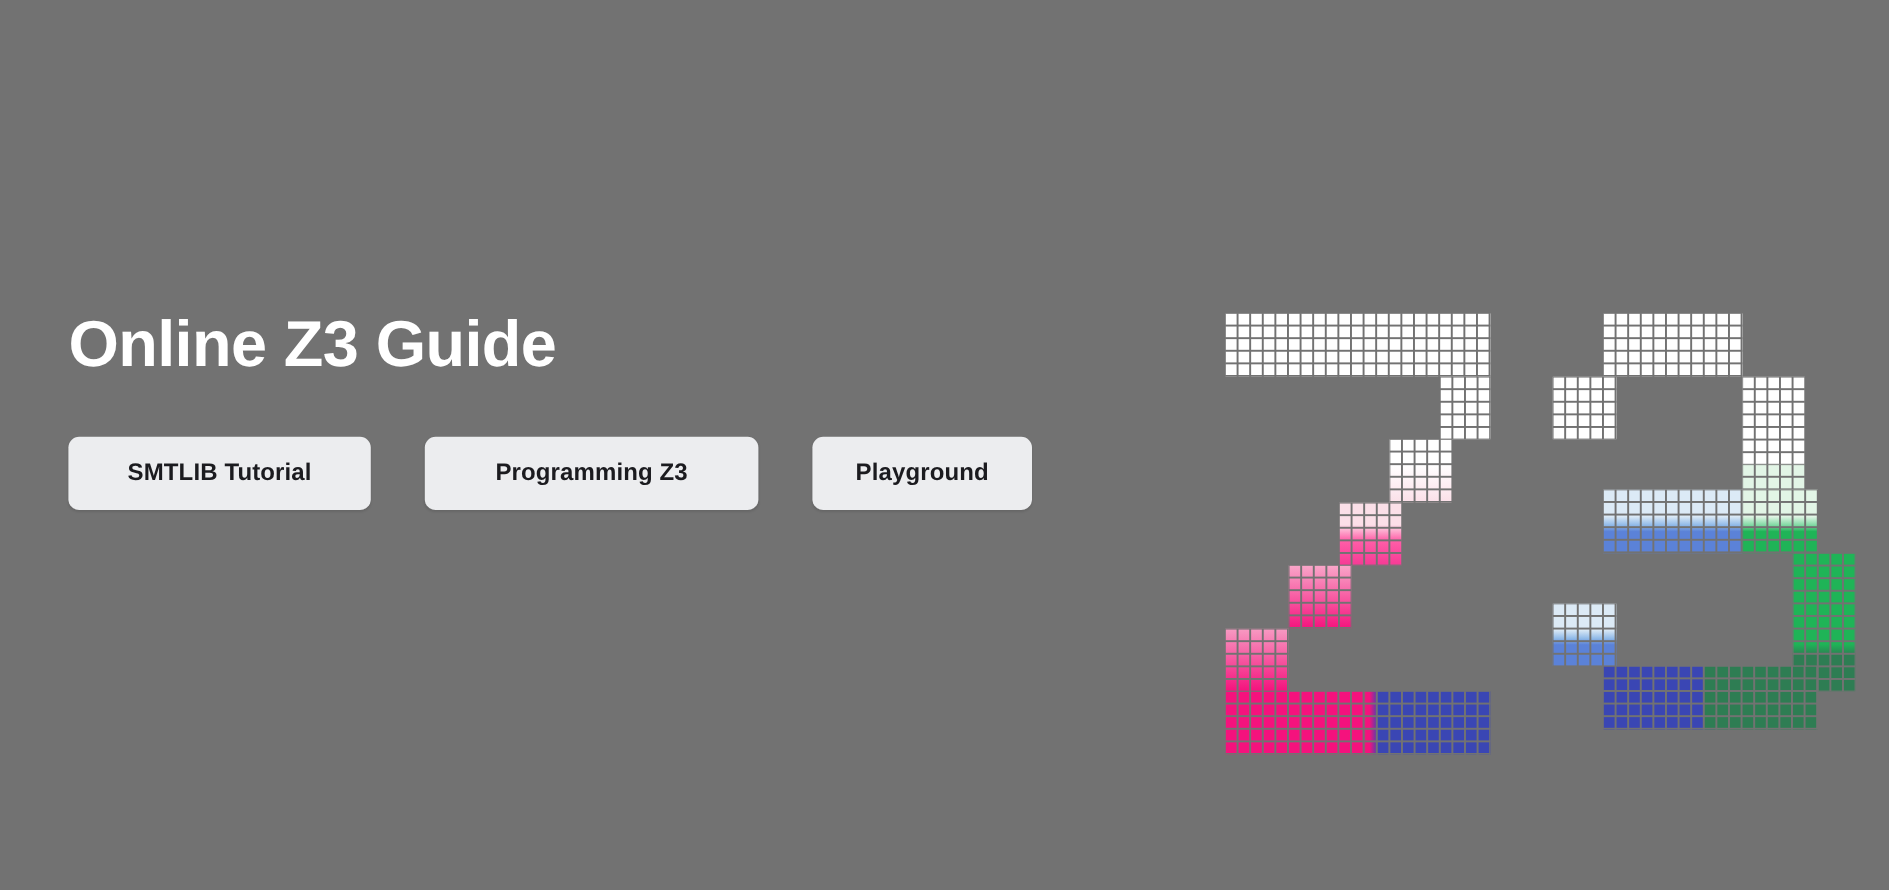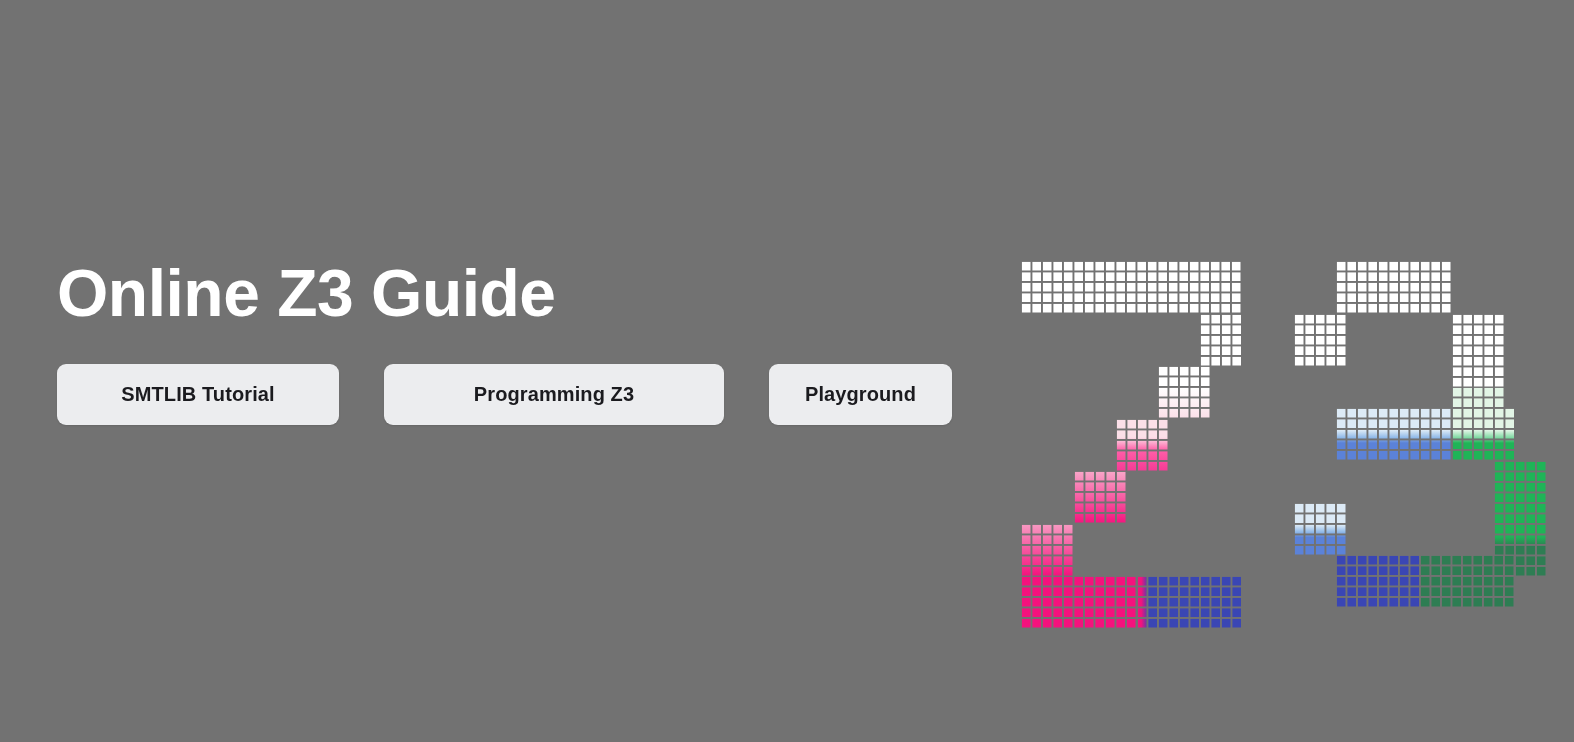--- a/index.html
+++ b/index.html
@@ -26,21 +26,21 @@
 
   #hero-text {
     position: absolute;
     left: 57px;
     top: 258px;
     width: 900px;
   }
 
   #page-title {
     margin: 0;
-    font-size: 66px;
+    font-size: 54px;
     line-height: 1.08;
     font-weight: bold;
     color: #ffffff;
     letter-spacing: -0.5px;
     font-family: "Liberation Sans", sans-serif;
   }
 
   #hero-actions {
     position: absolute;
     left: 57px;
@@ -64,22 +64,22 @@
     font-family: "Liberation Sans", sans-serif;
     font-size: 20px;
     font-weight: bold;
     letter-spacing: 0.1px;
     cursor: pointer;
     white-space: nowrap;
     box-shadow: 0 1px 2px rgba(0,0,0,0.10);
   }
 
   
-  #btn-smtlib     { width: 282px; }
-  #btn-programming{ width: 340px; }
+  #btn-smtlib     { width: 252px; }
+  #btn-programming{ width: 278px; }
   #btn-playground { width: 183px; }
 
   
   #logo {
     position: absolute;
     left: 1021px;
     top: 261px;
     width: 500px;
     height: 324px;
   }

